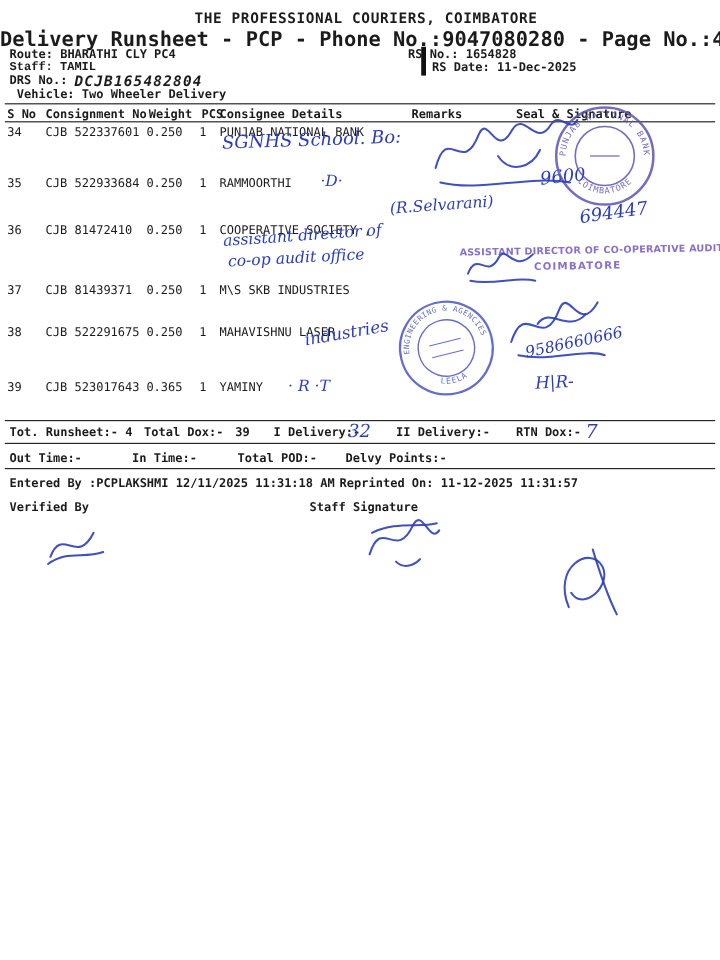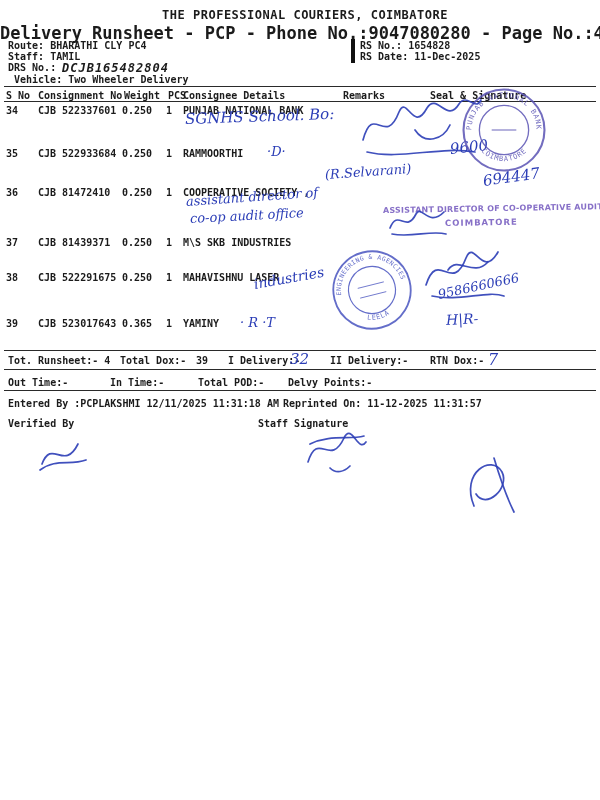--- a/index.html
+++ b/index.html
@@ -20,38 +20,38 @@
   }
   .stamp { position:absolute; opacity:.85; }
   .stamp circle { fill:none; }
   .stamp-line {
     position:absolute; font-family:"DejaVu Sans", sans-serif; font-weight:bold;
     color:#7d64c3; opacity:.92; white-space:nowrap; transform-origin:left center;
   }
   .sig { position:absolute; }
   .sig path { fill:none; stroke:#2b3db6; stroke-width:1.7; stroke-linecap:round; stroke-linejoin:round; opacity:.9; }
   .row { position:absolute; left:0; width:600px; height:14px; }
-  .row span { position:absolute; font-weight:bold; font-size:10px; white-space:pre; color:#1b1b1b; }
+  .row span { position:absolute; font-weight:normal; font-size:10px; white-space:pre; color:#1b1b1b; }
   .c-sno { left:6px; } .c-con { left:38px; } .c-wt { left:122px; } .c-pcs { left:166px; } .c-name { left:183px; }
 </style>
 </head>
 <body>
 
 <div class="page">
 
   <div class="printed title" style="top:8px; left:0; width:600px; text-align:center;">THE PROFESSIONAL COURIERS, COIMBATORE</div>
   <div class="printed subtitle" style="top:23px; left:0; width:600px; text-align:center;">Delivery Runsheet - PCP - Phone No.:9047080280 - Page No.:4</div>
 
   <div class="printed" style="top:40px; left:8px;">Route: BHARATHI CLY PC4</div>
-  <div class="printed" style="top:51px; left:8px;">Staff: TAMIL</div>
+  <div class="printed" style="top:51px; left:8px;font-family:Liberation Mono, monospace;">Staff: TAMIL</div>
   <div class="printed" style="top:62px; left:8px;">DRS No.:</div>
   <div class="printed big" style="top:61px; left:62px;">DCJB165482804</div>
   <div class="printed" style="top:74px; left:14px;">Vehicle: Two Wheeler Delivery</div>
   <div class="vbar" style="left:351px; top:39px; width:4px; height:24px;"></div>
-  <div class="printed" style="top:40px; left:360px;">RS No.: 1654828</div>
+  <div class="printed" style="top:40px; left:340px;">RS No.: 1654828</div>
   <div class="printed" style="top:51px; left:360px;">RS Date: 11-Dec-2025</div>
 
   <div class="rule" style="top:86px; left:4px; width:592px;"></div>
   <div class="printed" style="top:90px; left:6px;">S No</div>
   <div class="printed" style="top:90px; left:38px;">Consignment No</div>
   <div class="printed" style="top:90px; left:124px;">Weight</div>
   <div class="printed" style="top:90px; left:156px;padding-left:12px;">PCS</div>
   <div class="printed" style="top:90px; left:183px;">Consignee Details</div>
   <div class="printed" style="top:90px; left:343px;">Remarks</div>
   <div class="printed" style="top:90px; left:398px;padding-left:32px;">Seal &amp; Signature</div>

